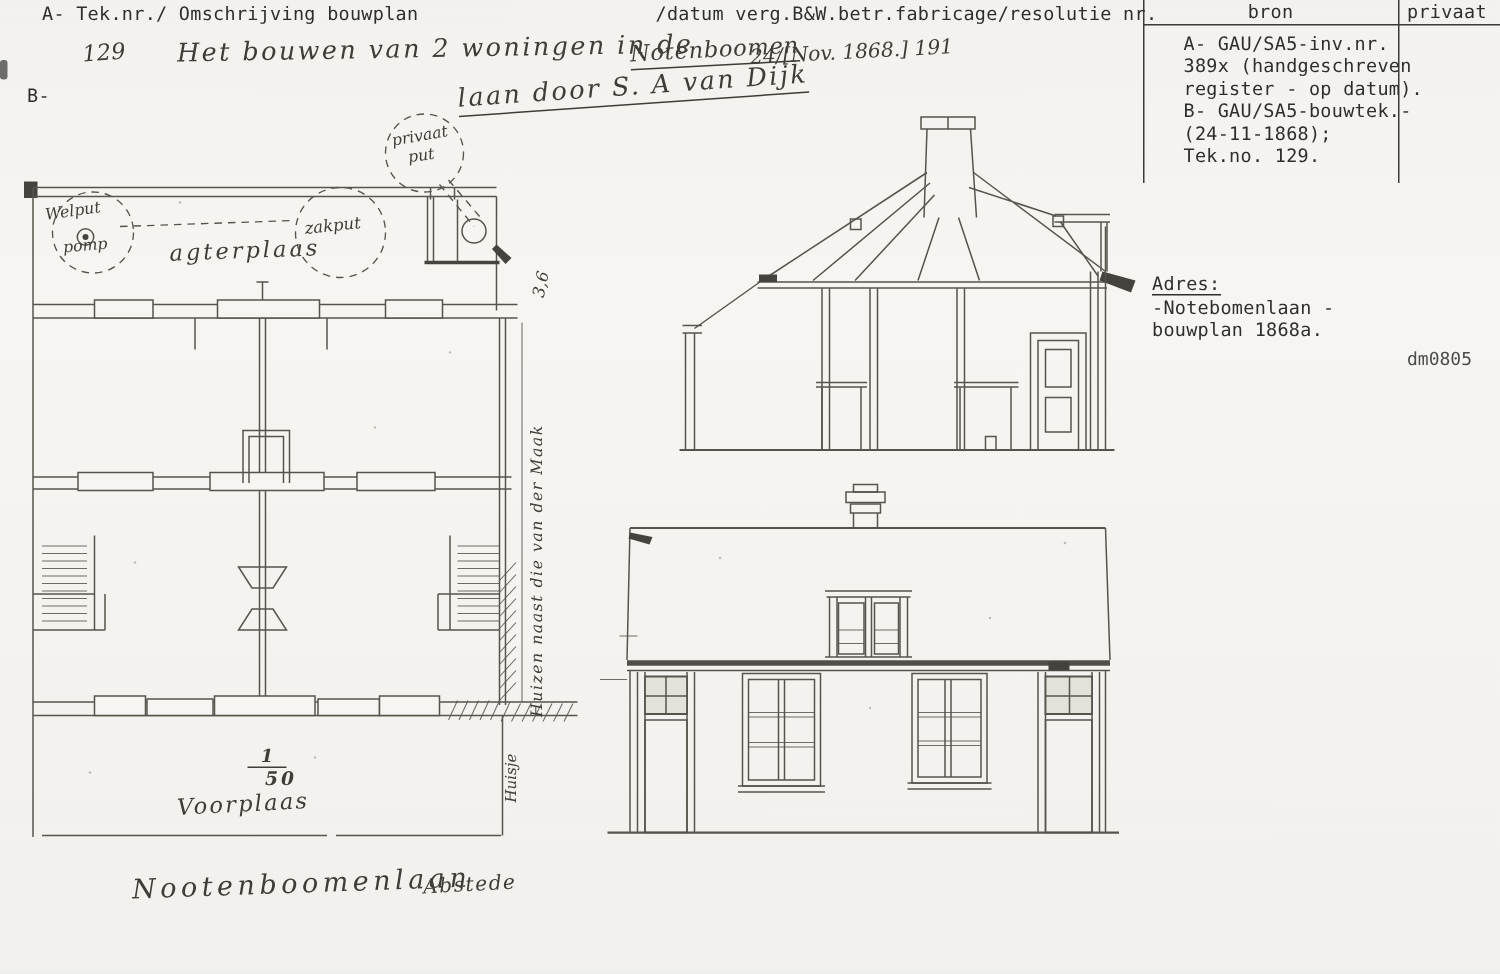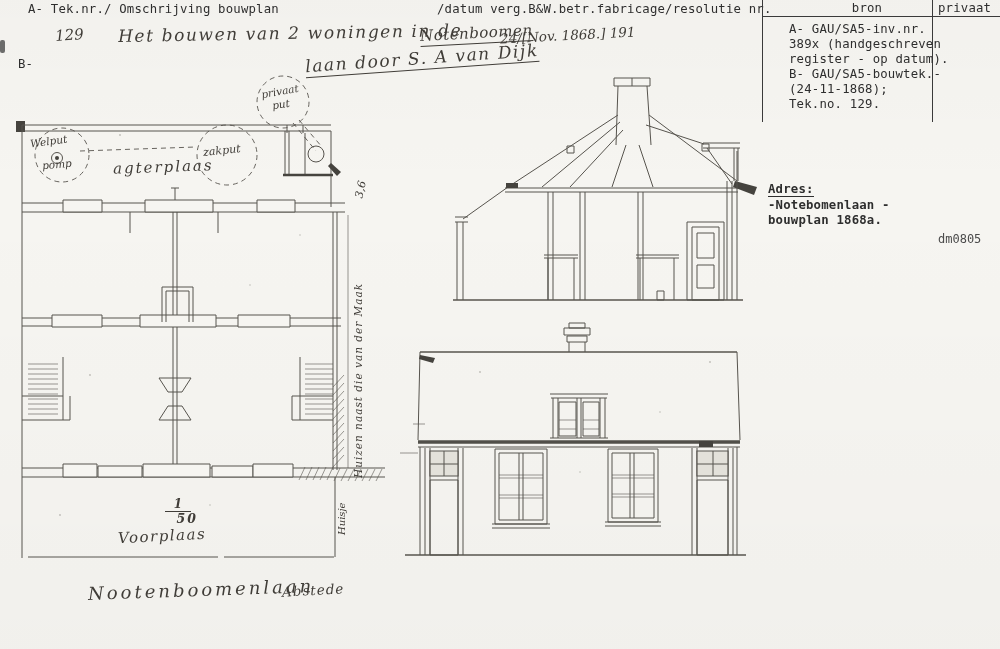--- a/index.html
+++ b/index.html
@@ -53,33 +53,33 @@
   <span class="abs hw" style="left:55px;top:26px;font-size:15px;transform:rotate(-4deg);">129</span>
   <span class="abs hw hw-big" style="left:118px;top:23px;transform:rotate(-1deg);">Het bouwen van 2 woningen in de</span>
   <span class="abs hw hw-u" style="left:420px;top:24px;font-size:15px;letter-spacing:0.5px;transform:rotate(-3deg);">Notenboomen</span>
   <span class="abs hw" style="left:500px;top:27px;font-size:13.5px;transform:rotate(-3deg);">24/[Nov. 1868.] 191</span>
   <span class="abs hw hw-big hw-u" style="left:305px;top:48px;transform:rotate(-4deg);">laan door S. A van Dijk</span>
 
   <div>
     <div class="vline" style="left:762px;top:0;height:122px;"></div>
     <div class="vline" style="left:932px;top:0;height:122px;"></div>
     <div class="hline" style="left:762px;top:16px;width:238px;"></div>
-    <span class="abs typed" style="left:782px;top:1px;width:170px;text-align:center;">bron</span>
+    <span class="abs typed" style="left:762px;top:1px;width:170px;text-align:center;">bron</span>
     <span class="abs typed" style="left:938px;top:1px;">privaat</span>
     <div class="abs typed table-lines" style="left:770px;top:22px;margin-left:19px;">
       <div>A- GAU/SA5-inv.nr.</div>
       <div>389x (handgeschreven</div>
       <div>register - op datum).</div>
       <div>B- GAU/SA5-bouwtek.-</div>
       <div>(24-11-1868);</div>
       <div>Tek.no. 129.</div>
     </div>
   </div>
 
-  <div class="abs typed adres-lines" style="left:768px;top:182px;font-weight:bold;">
+  <div class="abs typed adres-lines" style="left:768px;top:182px;">
     <div><span style="border-bottom:1.2px solid #2e2e2e;">Adres:</span></div>
     <div>-Notebomenlaan -</div>
     <div>bouwplan 1868a.</div>
   </div>
   <span class="abs typed-sm" style="left:938px;top:212px;margin-top:20px;">dm0805</span>
 
   <svg style="left:0;top:75px;" width="390" height="500" viewBox="0 0 390 500">
     <g>
       <rect class="fil" x="16" y="46" width="9" height="11"></rect>
       <path class="st" d="M22 50 H331 M22 56 H331"></path>

